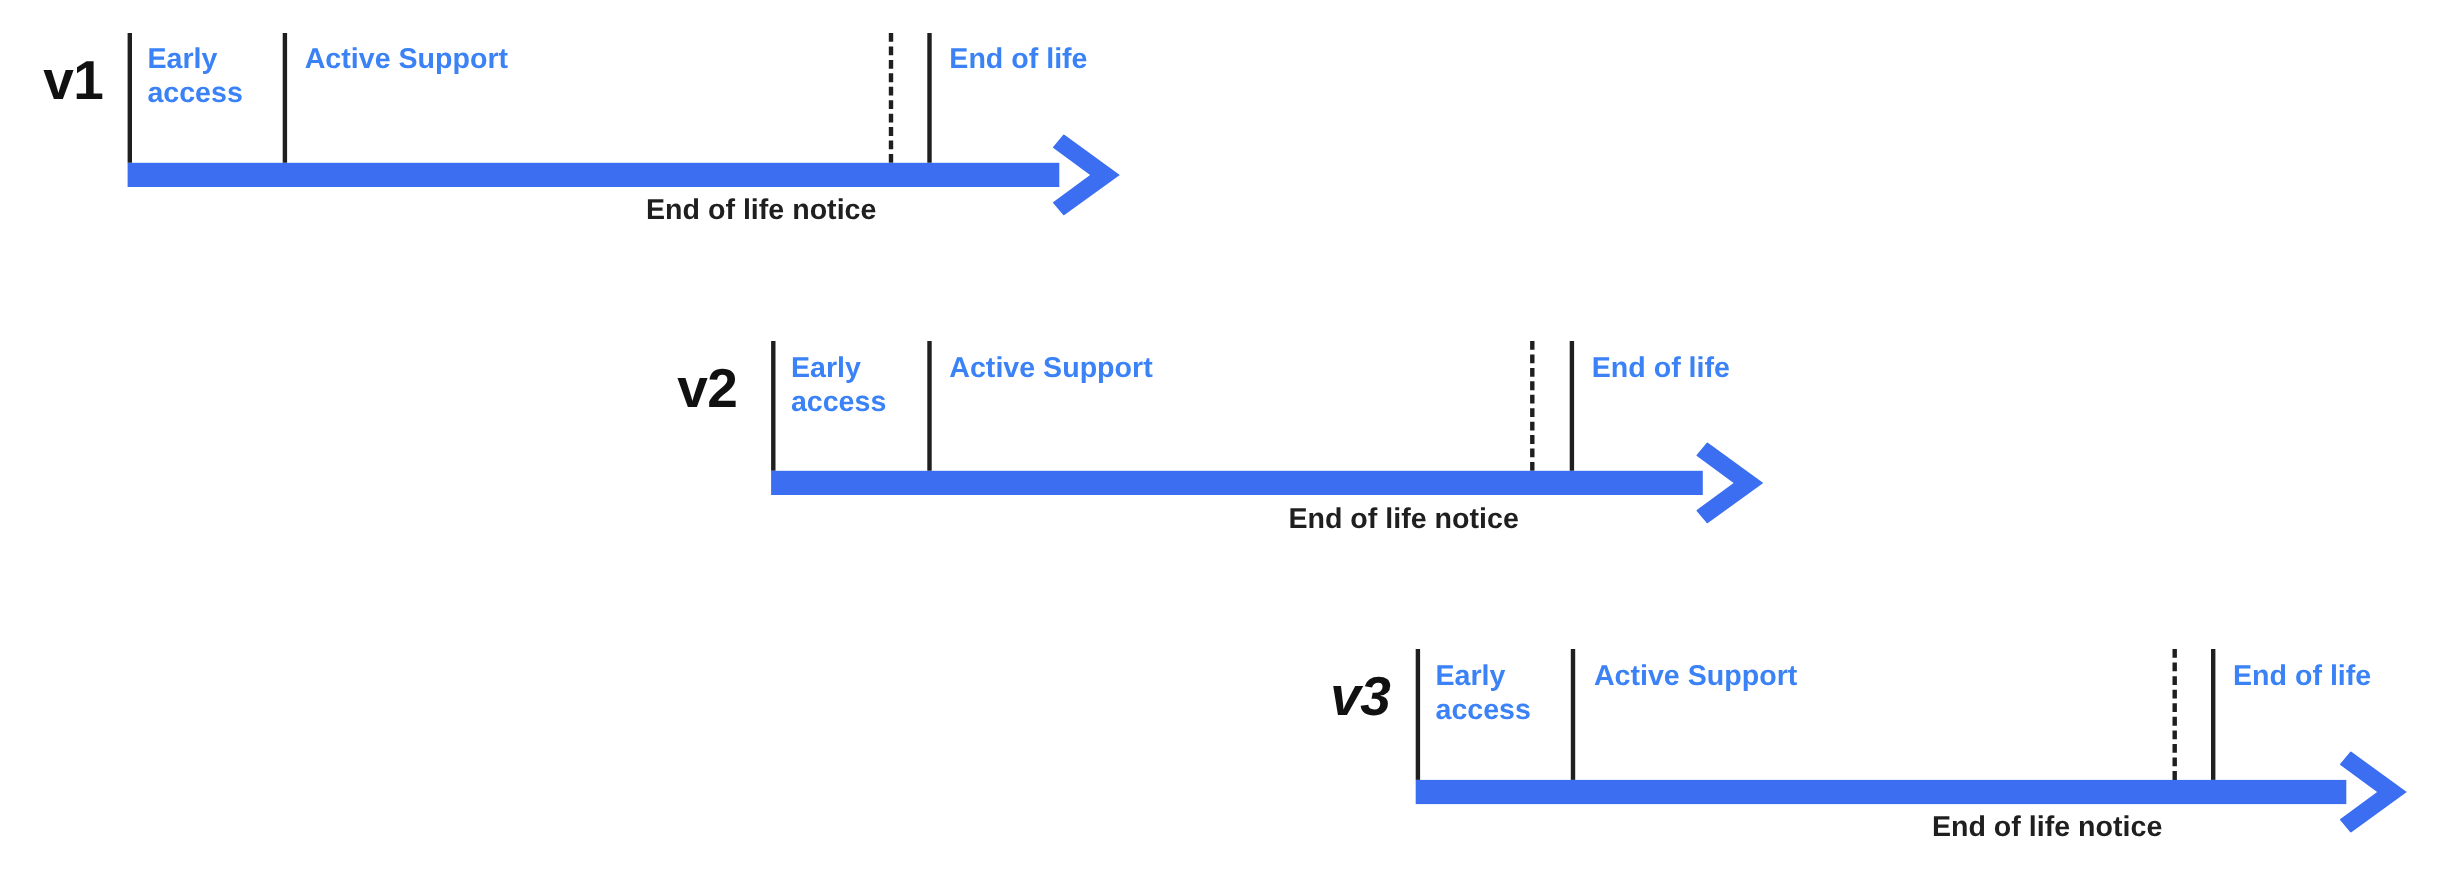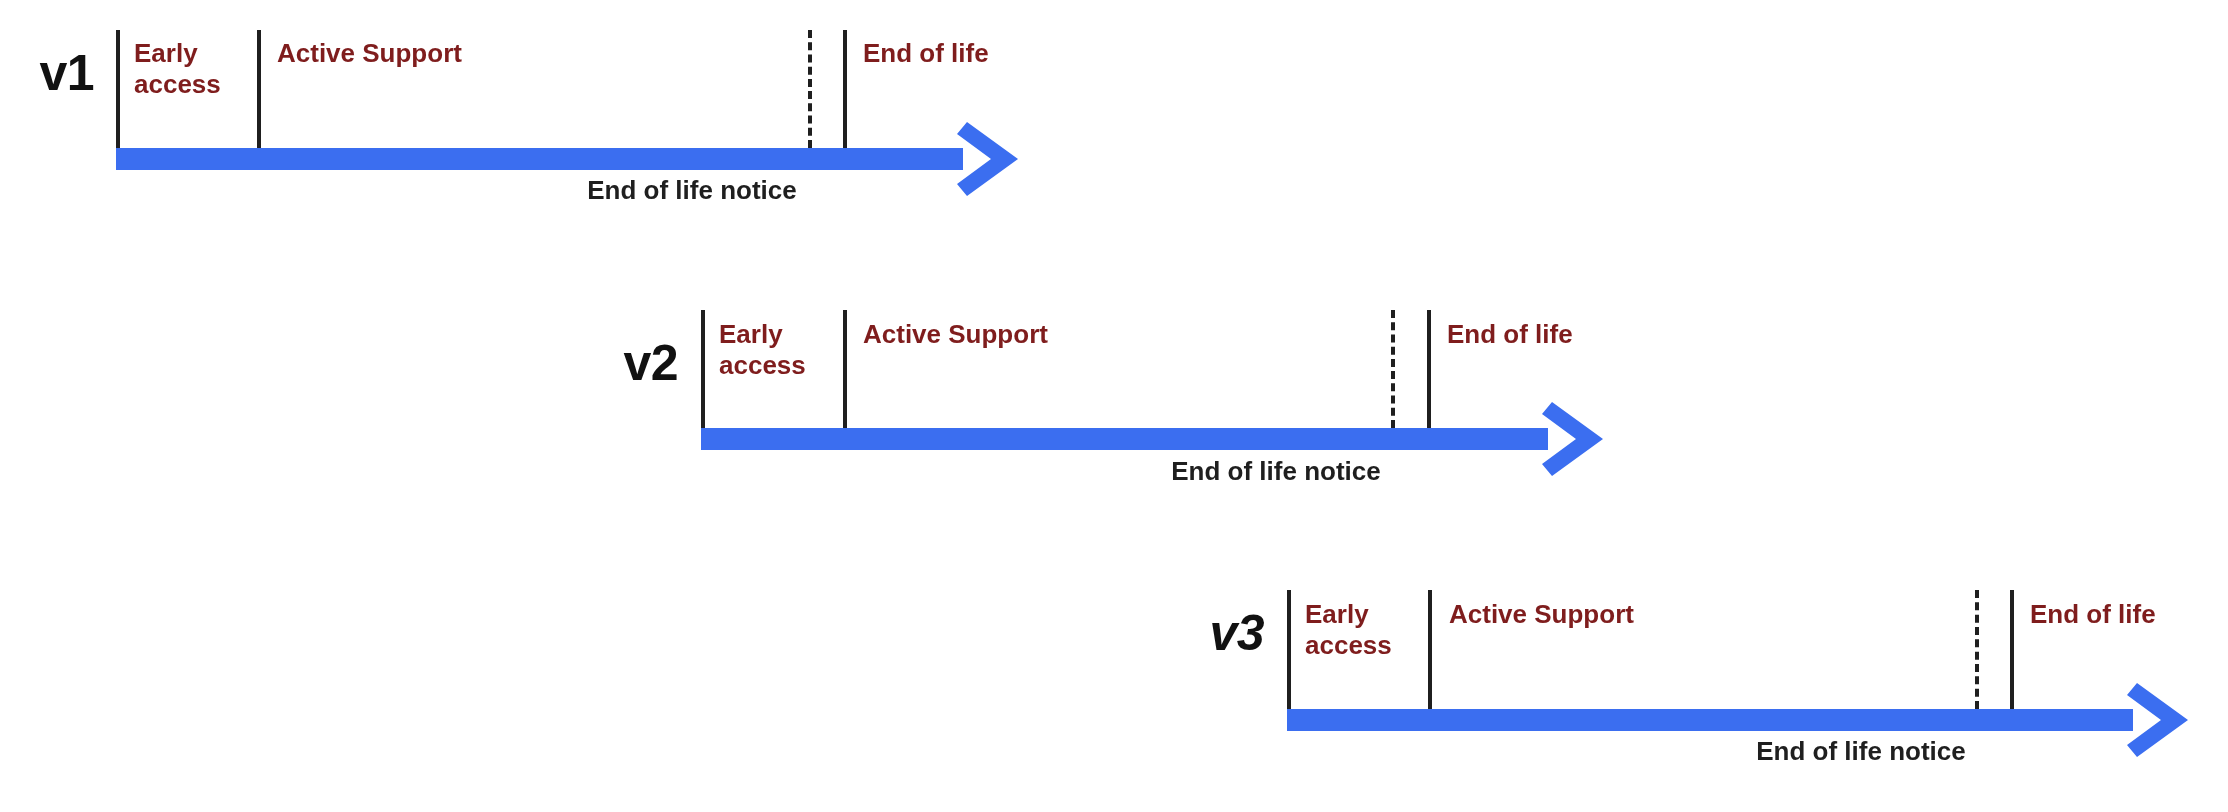--- a/index.html
+++ b/index.html
@@ -68,21 +68,21 @@
     position: absolute;
     overflow: visible;
   }
 
   
   .phase-label {
     position: absolute;
     font-size: 26px;
     font-weight: 700;
     line-height: 1.18;
-    color: #7f1d1d;
+    color: #3b82f6;
     white-space: nowrap;
   }
   .phase-label.wrap {
     white-space: normal;
     width: 118px;
   }
 
   
   .notice-label {
     position: absolute;
@@ -110,21 +110,21 @@
         </svg></div>
       <div class="phase-label wrap" style="left: 134px; top: 38px;">
         <div>Early</div>
         <div>access</div>
       </div>
       <div class="phase-label" style="left: 277px; top: 38px;">Active Support</div>
       <div class="phase-label" style="left: 863px; top: 38px;">End of life</div>
       <div class="notice-label" style="left: 532px; top: 176px; width: 320px;">End of life notice</div>
     </div>
     <div class="timeline-row" style="top: 0px; height: 812px;">
-      <div class="version-label" style="left: 608px; top: 338px; width: 70px;">v2</div>
+      <div class="version-label" style="left: 608px; top: 328px; width: 70px; text-align: center;">v2</div>
       <div class="divider" style="left: 701px; top: 310px; height: 118px;"></div>
       <div class="divider" style="left: 843px; top: 310px; height: 118px;"></div>
       <div class="divider dashed" style="left: 1391px; top: 310px; height: 118px;"></div>
       <div class="divider" style="left: 1427px; top: 310px; height: 118px;"></div>
       <div class="bar" style="left: 701px; top: 428px; width: 847px; background: rgb(59, 110, 240);"></div>
       <div class="arrowhead" style="left: 1542px; top: 402px; width: 62px; height: 74px;"><svg width="62" height="74" viewBox="0 0 62 74" aria-hidden="true">
           <polygon points="10,0 61,37 10,74 0,62 34,37 0,12" fill="#3b6ef0"></polygon>
         </svg></div>
       <div class="phase-label wrap" style="left: 719px; top: 319px;">
         <div>Early</div>

